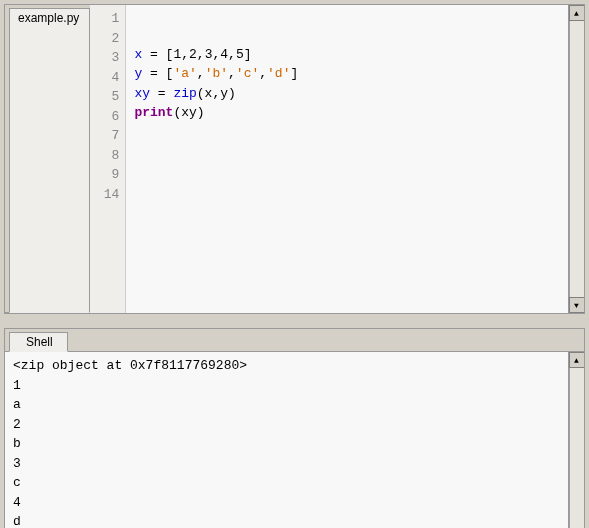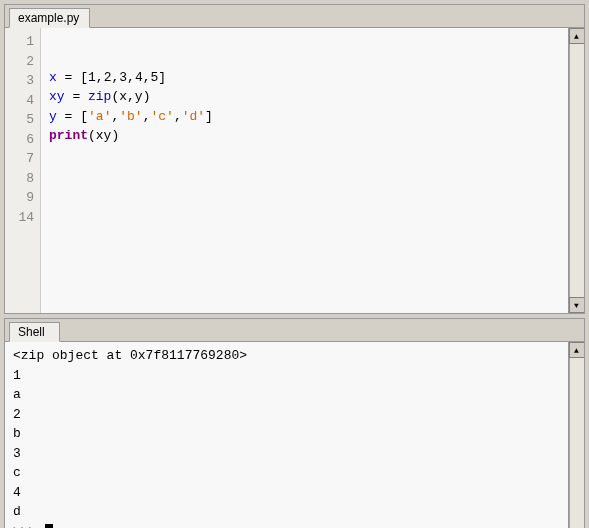--- a/index.html
+++ b/index.html
@@ -9,25 +9,25 @@
       background: #d4d0c8;
       width: 589px;
       height: 528px;
       display: flex;
       flex-direction: column;
     }
 
     
     .editor-pane {
       display: flex;
-      flex-direction: column;
+      flex-direction: row;
       flex: 0 0 310px;
       background: #d4d0c8;
       border: 1px solid #999;
-      margin: 4px 4px 2px 4px;
+      margin: 4px 4px 12px 4px;
     }
 
     .tab-bar {
       display: flex;
       background: #d4d0c8;
       border-bottom: 1px solid #999;
       padding: 2px 0 0 4px;
     }
 
     .tab {
@@ -122,21 +122,21 @@
       display: flex;
       background: #d4d0c8;
       border-bottom: 1px solid #999;
       padding: 2px 0 0 4px;
     }
 
     .shell-tab {
       background: #f0eeea;
       border: 1px solid #999;
       border-bottom: 1px solid #f0eeea;
-      padding: 2px 14px 2px 8px;
+      padding: 2px 14px 2px 16px;
       font-size: 12px;
       font-family: Arial, sans-serif;
       color: #000;
       position: relative;
       bottom: -1px;
     }
 
     .shell-content {
       display: flex;
       flex: 1;
@@ -190,22 +190,22 @@
       <div>4</div>
       <div>5</div>
       <div>6</div>
       <div>7</div>
       <div>8</div>
       <div>9</div>
       <div>14</div>
     </div>
     <div class="code-area"><span>
 </span><span><span class="kw-blue">x</span> = [<span class="num-black">1</span>,<span class="num-black">2</span>,<span class="num-black">3</span>,<span class="num-black">4</span>,<span class="num-black">5</span>]
+</span><span><span class="kw-blue">y</span> = [<span class="str-orange">'a'</span>,<span class="str-orange">'b'</span>,<span class="str-orange">'c'</span>,<span class="str-orange">'d'</span>]
 </span><span><span class="kw-blue">xy</span> = <span class="fn-blue">zip</span>(x,y)
-</span><span><span class="kw-blue">y</span> = [<span class="str-orange">'a'</span>,<span class="str-orange">'b'</span>,<span class="str-orange">'c'</span>,<span class="str-orange">'d'</span>]
 </span><span><span class="kw-purple">print</span>(xy)
 </span><span>
 </span><span>
 </span></div>
     <div class="scrollbar-area">
       <div class="scroll-btn">▲</div>
       <div class="scroll-track"></div>
       <div class="scroll-btn">▼</div>
     </div>
   </div>

